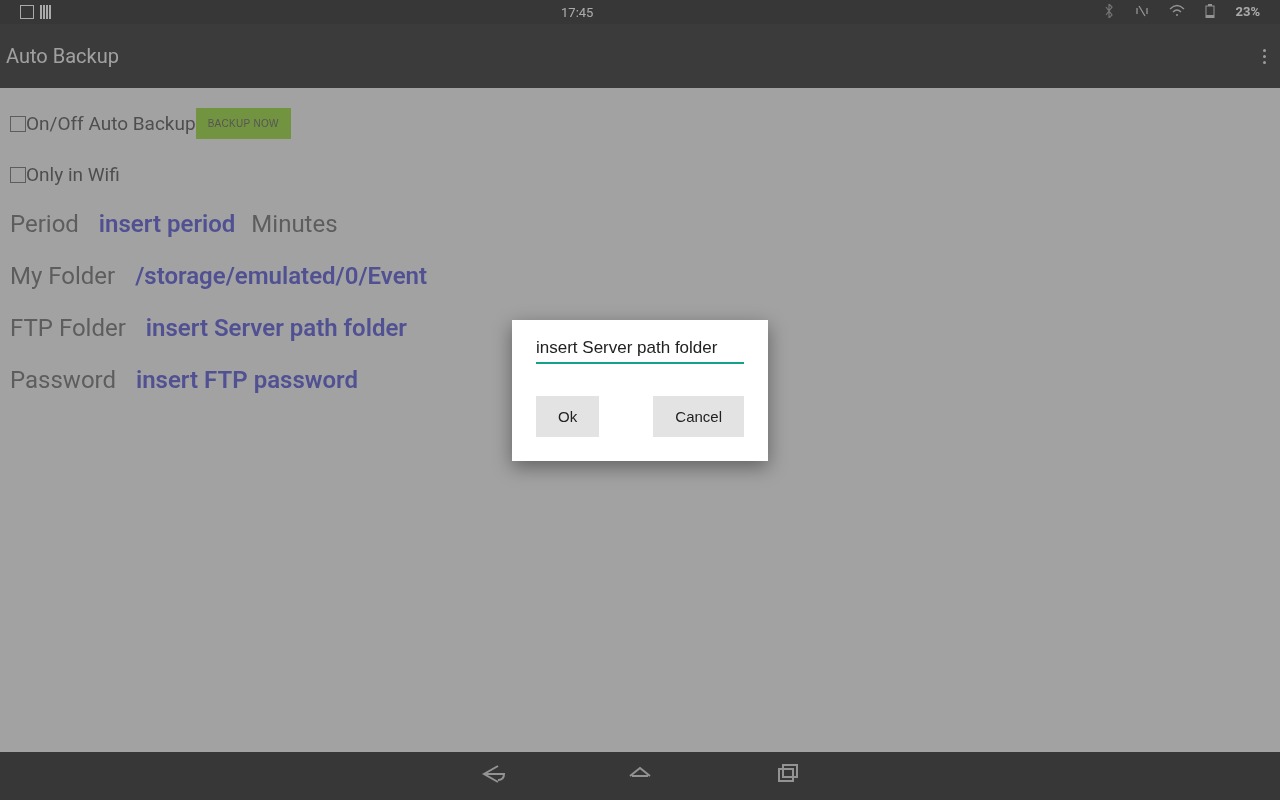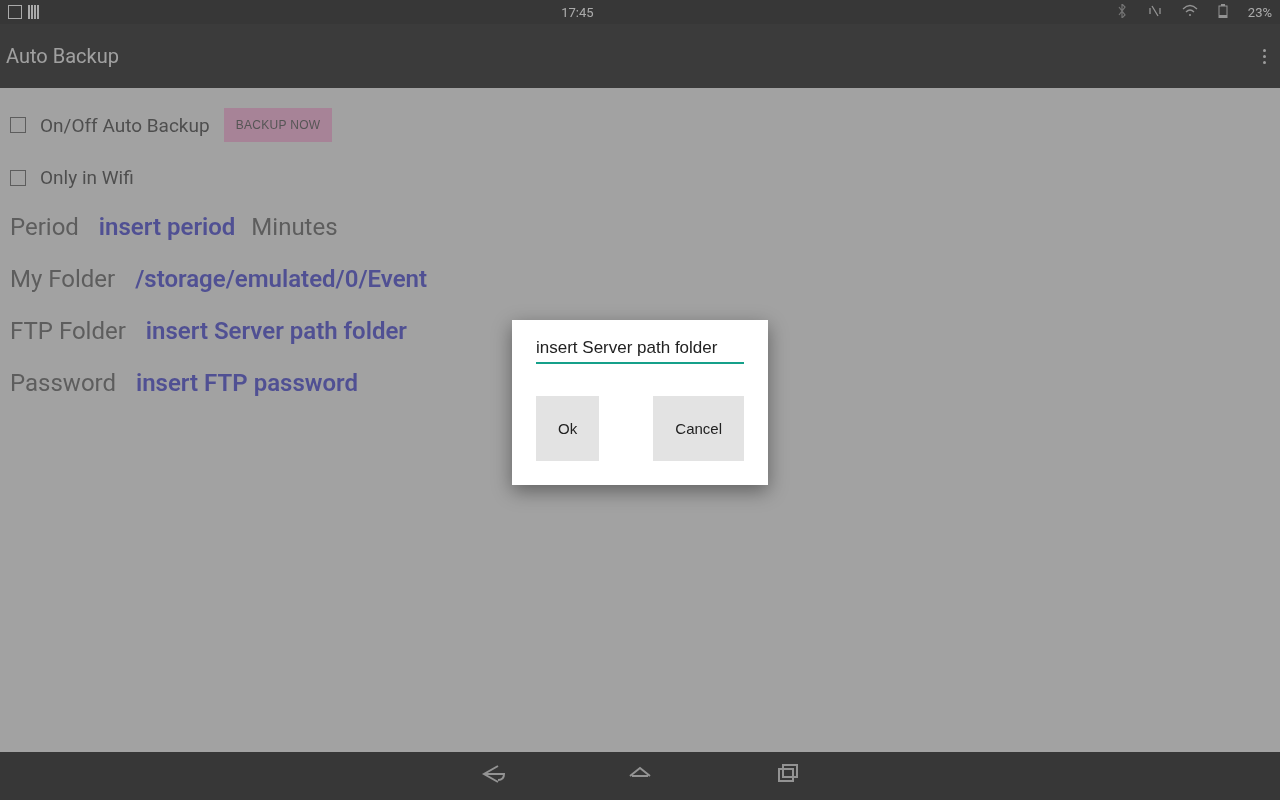--- a/index.html
+++ b/index.html
@@ -9,27 +9,27 @@
   background: #000;
   font-family: Roboto, Arial, sans-serif;
   overflow: hidden;
   position: relative;
 }
 .status-bar {
   height: 24px;
   background: #000;
   display: flex;
   align-items: center;
-  padding: 0 8px;
+  padding: 0 20px;
   color: #fff;
   font-size: 13px;
 }
 .status-left { display: flex; align-items: center; gap: 6px; }
 .status-center { flex: 1; text-align: center; }
-.status-right { display: flex; align-items: center; gap: 20px; }
+.status-right { display: flex; gap: 20px; font-weight: bold; }
 .icon-sq { width: 14px; height: 14px; border: 1.5px solid #fff; display: inline-block; }
 .icon-bars { display: inline-flex; gap: 1px; align-items: flex-end; height: 14px; }
 .icon-bars span { width: 2px; background: #fff; }
 .icon-bars span:nth-child(1){height:14px}
 .icon-bars span:nth-child(2){height:14px}
 .icon-bars span:nth-child(3){height:14px}
 .icon-bars span:nth-child(4){height:14px}
 .app-bar {
   height: 64px;
   background: #0a0a0a;
@@ -42,24 +42,24 @@
 }
 .more-icon { display:flex; flex-direction:column; gap:3px; padding:8px; }
 .more-icon span { width:3px; height:3px; background:#e0e0e0; border-radius:50%; }
 .content {
   background: #eeeeee;
   height: 664px;
   padding: 8px 10px;
   color: #555;
   font-size: 18px;
 }
-.row { display:flex; align-items:center; gap:14px; padding:12px 0; }
+.row { display:flex; align-items:center; padding:12px 0; }
 .chk { width:16px; height:16px; border:1.5px solid #555; display:inline-block; }
 .chk-label { color:#333; font-size:19px; }
-.btn-backup { background:#f9a8d4; color:#444; padding:10px 12px; font-size:12px; border:none; letter-spacing:0.3px; }
+.btn-backup { background:#84cc16; color:#444; padding:10px 12px; font-size:10px; border:none; letter-spacing:0.3px; }
 .field-row { padding:12px 0; font-size:24px; }
 .field-label { color:#555; margin-right:14px; }
 .field-value { color:#3939cc; font-weight:600; }
 .unit { color:#555; margin-left:10px; }
 .nav-bar {
   height:48px; background:#000; display:flex; justify-content:center; align-items:center; gap:120px;
 }
 .nav-icon { width:28px; height:28px; fill:none; stroke:#ccc; stroke-width:2; }
 .overlay {
   position:absolute; top:0; left:0; width:1280px; height:800px;
@@ -69,21 +69,21 @@
   position:absolute; left:512px; top:320px; width:256px;
   background:#fff; box-shadow:0 6px 18px rgba(0,0,0,0.4);
   padding:14px 24px 24px 24px;
 }
 .dialog-input {
   width:100%; border:none; border-bottom:2px solid #15a08a;
   font-size:17px; color:#222; padding:4px 0; outline:none;
   background:transparent;
 }
 .dialog-buttons { display:flex; justify-content:space-between; margin-top:32px; }
-.dlg-btn { background:#e3e3e3; border:none; padding:24px 22px; font-size:15px; color:#222; }
+.dlg-btn { background:#e3e3e3; border:none; padding:12px 22px; font-size:15px; color:#222; }
 </style>
 </head>
 <body>
 
 <div class="status-bar">
   <div class="status-left">
     <span class="icon-sq"></span>
     <span class="icon-bars">
         <span></span>
         <span></span>

